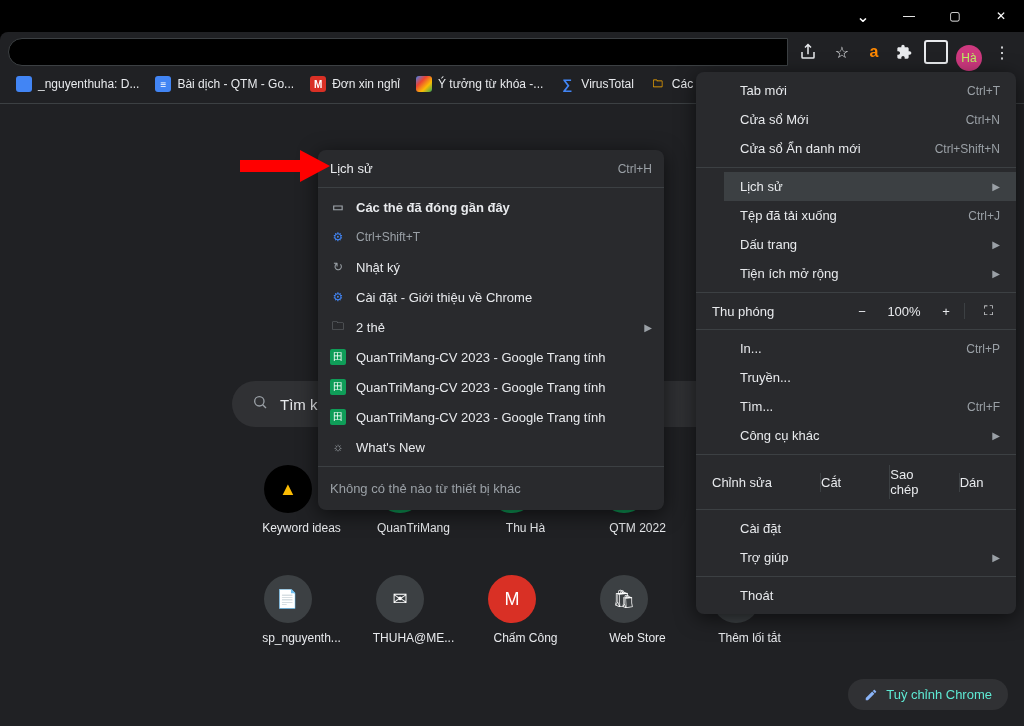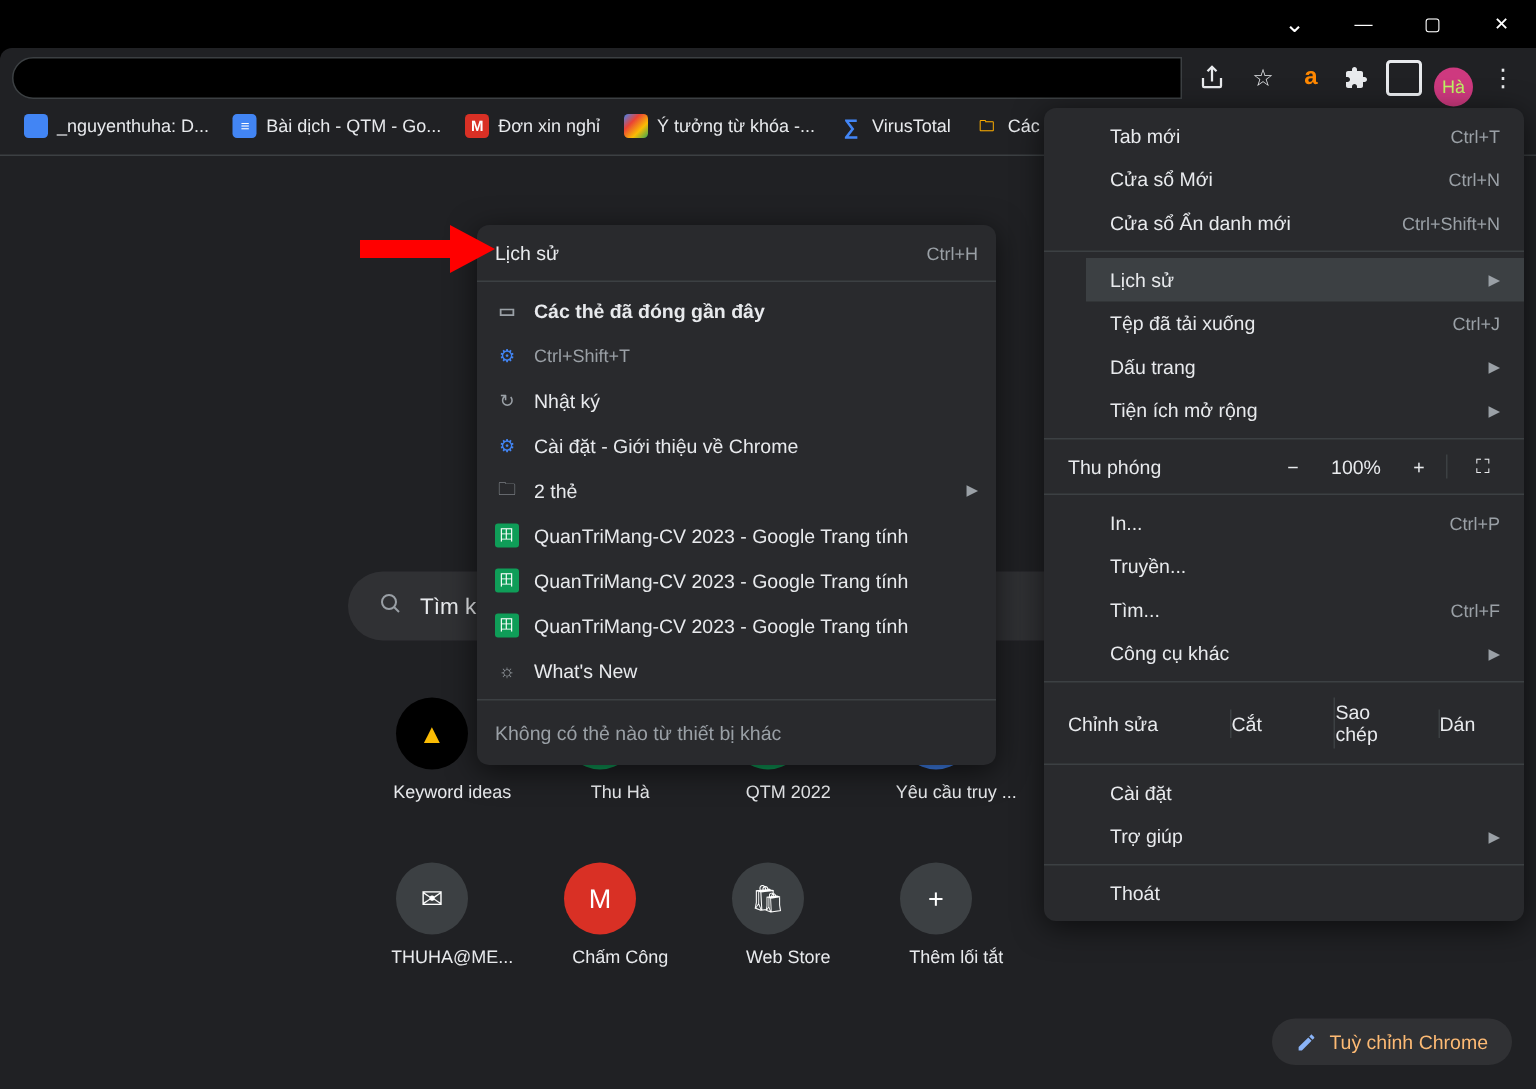--- a/index.html
+++ b/index.html
@@ -43,21 +43,21 @@
     .shortcut-label { color: #e8eaed; font-size: 12px; text-align: center; max-width: 100px; white-space: nowrap; overflow: hidden; text-overflow: ellipsis; margin-left: 27px; }
     .sc-ads { background: #000; }
     .sc-sheet { background: #0f9d58; color: #fff; font-weight: bold; }
     .sc-docs { background: #4285f4; }
     .sc-env { background: #3c4043; }
     .sc-m { background: #d93025; }
     .sc-ws { background: #3c4043; }
     .sc-plus { background: #3c4043; }
     
     
-    .customize { position: absolute; bottom: 16px; right: 16px; background: #303134; border-radius: 20px; padding: 8px 16px; display: flex; align-items: center; gap: 8px; color: #fdba74; font-size: 13px; cursor: pointer; }
+    .customize { position: absolute; bottom: 16px; right: 16px; background: #303134; border-radius: 20px; padding: 8px 16px; display: flex; align-items: center; gap: 8px; color: #5eead4; font-size: 13px; cursor: pointer; }
     
     
     .main-menu { position: absolute; top: 72px; right: 8px; width: 320px; background: #292a2d; border-radius: 8px; box-shadow: 0 4px 20px rgba(0,0,0,0.6); padding: 4px 0; z-index: 100; }
     .menu-item { padding: 7px 16px; color: #e8eaed; font-size: 13px; display: flex; align-items: center; justify-content: space-between; cursor: pointer; margin-left: 28px; }
     .menu-item.highlighted { background: #3c4043; }
     .menu-shortcut { color: #9aa0a6; font-size: 12px; }
     .menu-sep { height: 1px; background: #3c4043; margin: 4px 0; }
     .menu-arrow { color: #9aa0a6; font-size: 10px; }
     
     .zoom-row { padding: 6px 16px; display: flex; align-items: center; gap: 0; color: #e8eaed; font-size: 13px; }
@@ -158,20 +158,24 @@
     </span>
     <span class="search-text">Tìm kiếm trên Google hoặc nhập một URL</span>
   </div>
   <div class="shortcuts">
     <div class="shortcut">
         <div class="shortcut-circle sc-ads" style="color:#fbbc04">▲</div>
         <div class="shortcut-label">Keyword ideas</div>
       </div>
     <div class="shortcut">
         <div class="shortcut-circle sc-sheet">田</div>
+        <div class="shortcut-label">QuanTriMang</div>
+      </div>
+    <div class="shortcut">
+        <div class="shortcut-circle sc-sheet">田</div>
         <div class="shortcut-label">Thu Hà</div>
       </div>
     <div class="shortcut">
         <div class="shortcut-circle sc-sheet">田</div>
         <div class="shortcut-label">QTM 2022</div>
       </div>
     <div class="shortcut">
         <div class="shortcut-circle sc-docs">≡</div>
         <div class="shortcut-label">Yêu cầu truy ...</div>
       </div>

